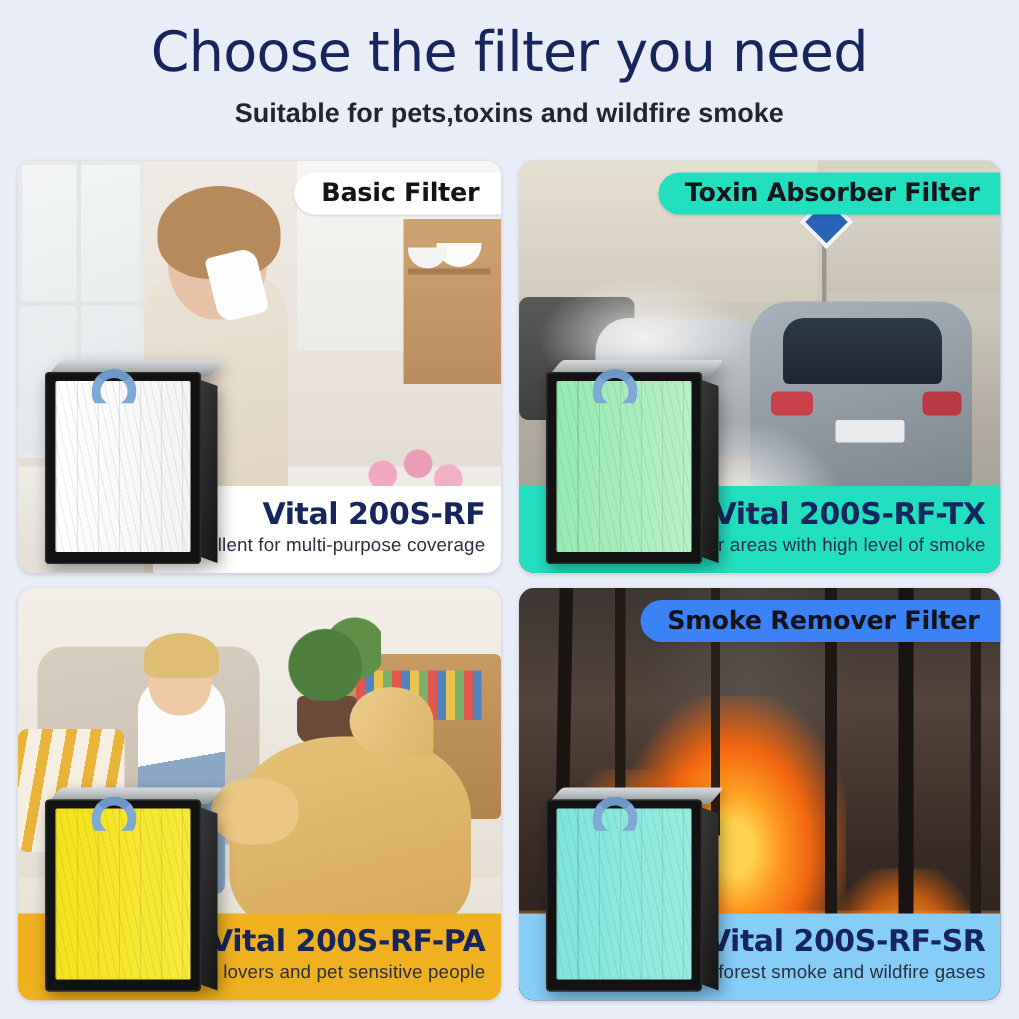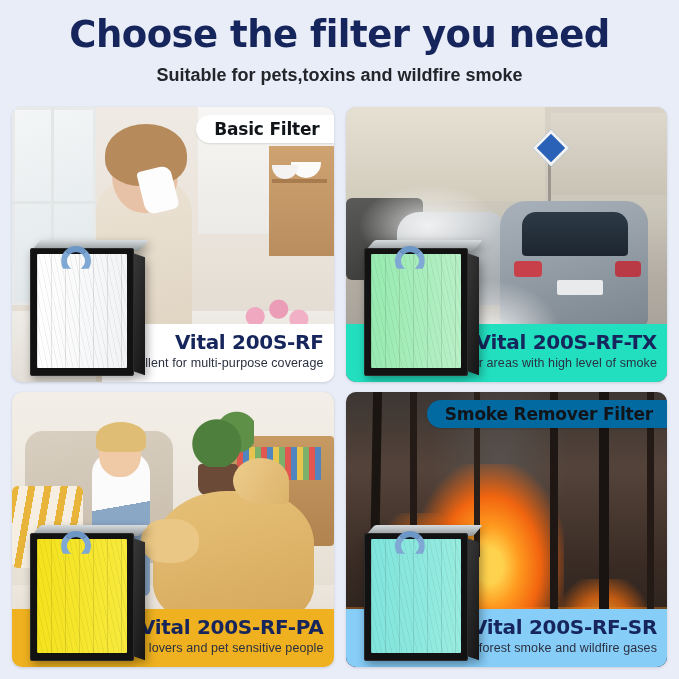--- a/index.html
+++ b/index.html
@@ -8,21 +8,21 @@
     font-family: "Liberation Sans", sans-serif;
     background:#e9edf8;
     overflow:hidden;
     position:relative;
   }
 
   
   .header { text-align:center; padding-top:16px; }
   .page-title {
     font-size:37px;
-    font-weight:bold;
+    font-weight:normal;
     color:#16265c;
     letter-spacing:-0.5px;
     line-height:1.05;
     font-family:"DejaVu Sans","Liberation Sans",sans-serif;
   }
   .page-subtitle {
     font-size:18px;
     color:#23252b;
     margin-top:10px;
     font-weight:700;
@@ -307,20 +307,21 @@
       <i class="car3"></i>
         <i class="car2"></i>
         <i class="car1"></i>
       <i class="win1"></i>
         <i class="tail1"></i>
         <i class="tail2"></i>
         <i class="plate"></i>
       <i class="smoke2"></i>
         <i class="smoke1"></i>
     </div>
+    <div class="badge" style="background:#22dfc0">Toxin Absorber Filter</div>
 
     <div class="filter">
       <div class="f-top"></div>
       <div class="f-side"></div>
       <div class="f-frame">
         <div class="f-media m-green"></div>
       </div>
       <div class="f-handle"></div>
     </div>
 
@@ -369,21 +370,21 @@
         <i class="fire"></i>
         <i class="fire3"></i>
       <i class="glow"></i>
       <i class="t1"></i>
         <i class="t2"></i>
         <i class="t3"></i>
         <i class="t4"></i>
         <i class="t5"></i>
         <i class="t6"></i>
     </div>
-    <div class="badge" style="background:#0369a1">Smoke Remover Filter</div>
+    <div class="badge" style="background:#3b82f6">Smoke Remover Filter</div>
 
     <div class="filter">
       <div class="f-top"></div>
       <div class="f-side"></div>
       <div class="f-frame">
         <div class="f-media m-cyan"></div>
       </div>
       <div class="f-handle"></div>
     </div>
 

